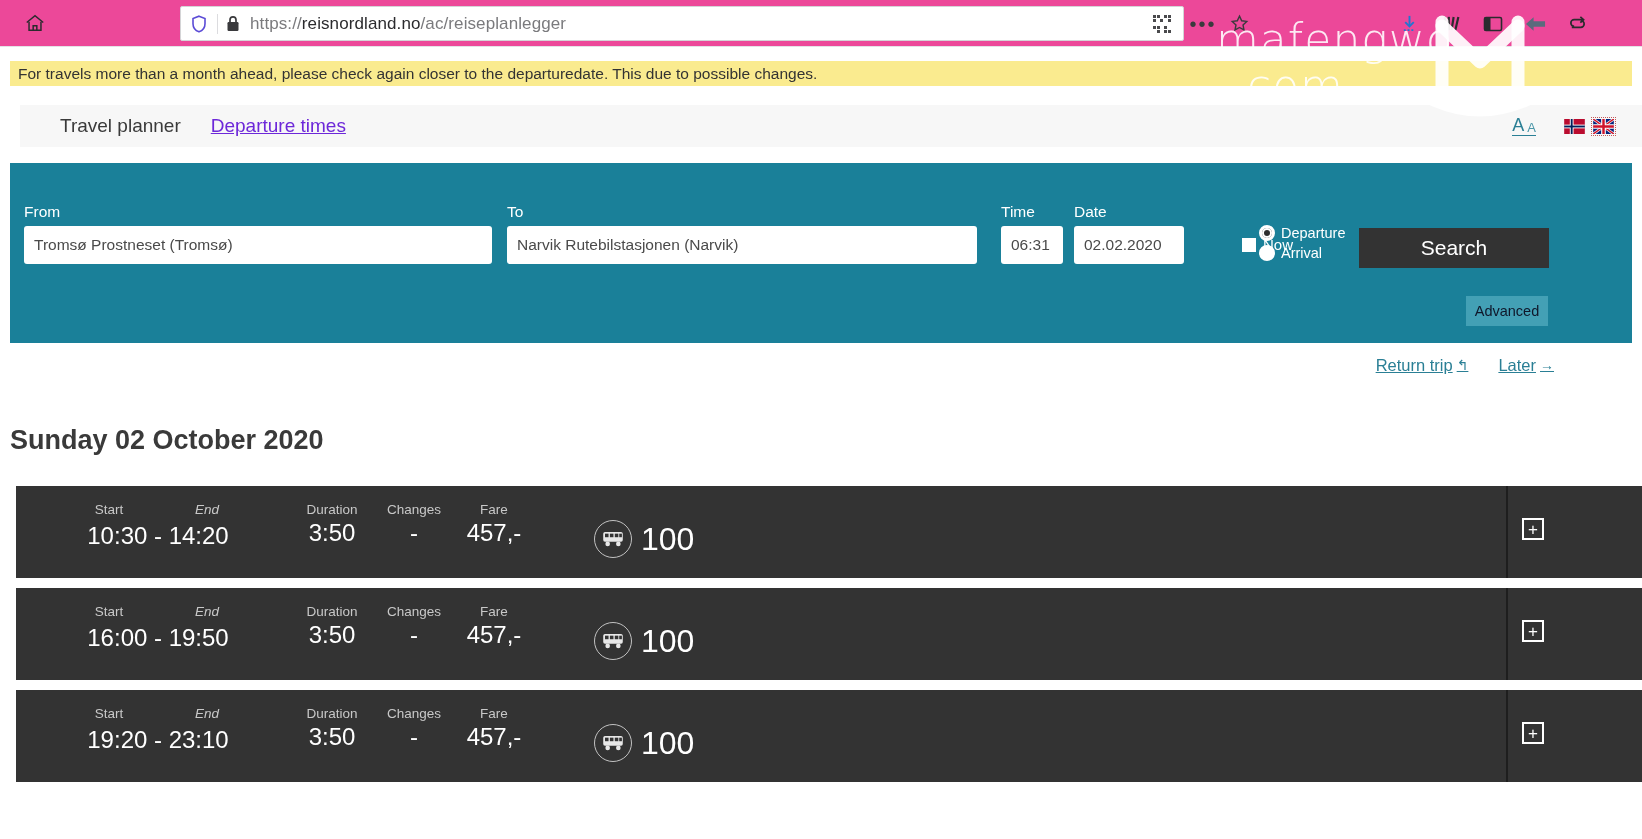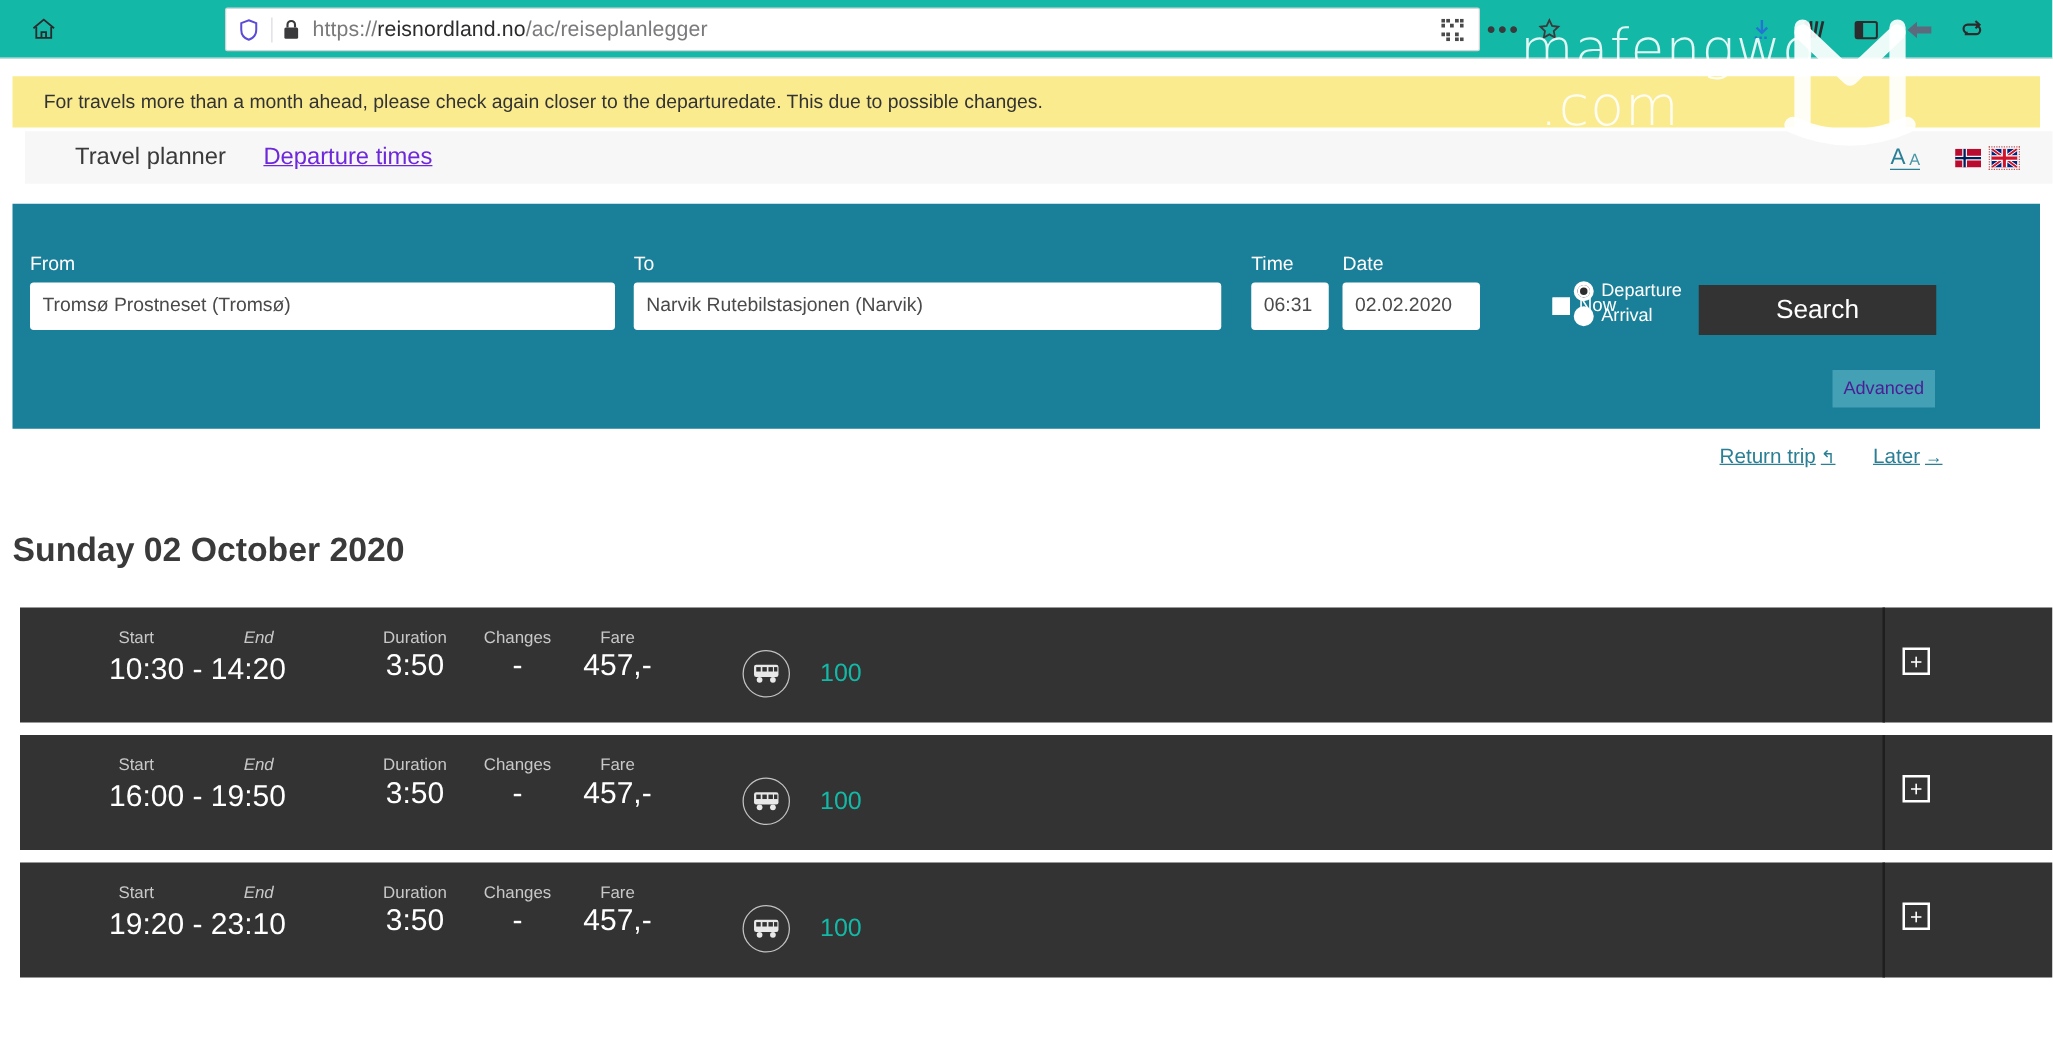--- a/index.html
+++ b/index.html
@@ -8,21 +8,21 @@
     font-family: "Liberation Sans", sans-serif;
     background: #ffffff;
     overflow: hidden;
   }
   .page { position: relative; width: 1642px; height: 839px; background:#fff; }
 
   
   .browser-bar {
     position: relative;
     height: 47px;
-    background: #14b8a6;
+    background: #ec4899;
     border-bottom: 1px solid #e3e3e6;
     display: flex;
     align-items: center;
     padding: 0 12px;
   }
   .home-btn {
     width: 34px; height: 34px;
     display:flex; align-items:center; justify-content:center;
     margin-left: 6px;
     cursor: pointer;
@@ -102,25 +102,25 @@
     white-space: nowrap;
   }
   .wm-line1 { left: 4px;  top: 6px;  font-size: 44px; letter-spacing: 1px; }
   .wm-line2 { left: 20px; top: 52px; font-size: 44px; letter-spacing: 1px; }
 
   
   .notice {
     position: absolute;
     left: 10px; top: 61px;
     width: 1622px;
-    height: 41px;
+    height: 25px;
     background: #faeb8f;
     display: flex;
     align-items: center;
-    padding-left: 25px;
+    padding-left: 8px;
     z-index: 5;
   }
   .notice-text { font-size: 15.5px; color: #333; }
 
   
   .tabnav {
     position: absolute;
     left: 0; top: 105px;
     width: 1642px;
     height: 42px;
@@ -219,21 +219,21 @@
     color:#fff;
     font-size: 21px;
     border:none;
     cursor:pointer;
     font-family:"Liberation Sans", sans-serif;
   }
   .advanced-btn {
     position:absolute; left: 1456px; top: 133px;
     width: 82px; height: 30px;
     background: #43a0b5;
-    color:#4c1d95;
+    color:#0f172a;
     font-size: 14.5px;
     border:none;
     border-radius:0;
     cursor:pointer;
     font-family:"Liberation Sans", sans-serif;
   }
 
   
   .sublinks {
     position:absolute;
@@ -302,21 +302,21 @@
     position:absolute;
     left: 578px; top: 34px;
     display:flex; align-items:center; gap: 9px;
   }
   .bus-circle {
     width: 38px; height: 38px;
     border-radius: 50%;
     border: 1.5px solid #c2c2c2;
     display:flex; align-items:center; justify-content:center;
   }
-  .route-num { font-size: 20px; color:#14b8a6;margin-left:15px; }
+  .route-num { font-size: 32px; color:#ffffff; }
 
   .row-divider {
     position:absolute;
     left: 1490px; top: 0;
     width: 2px; height: 92px;
     background: #1e1e1e;
   }
   .plus-btn {
     position:absolute;
     left: 1506px; top: 32px;

